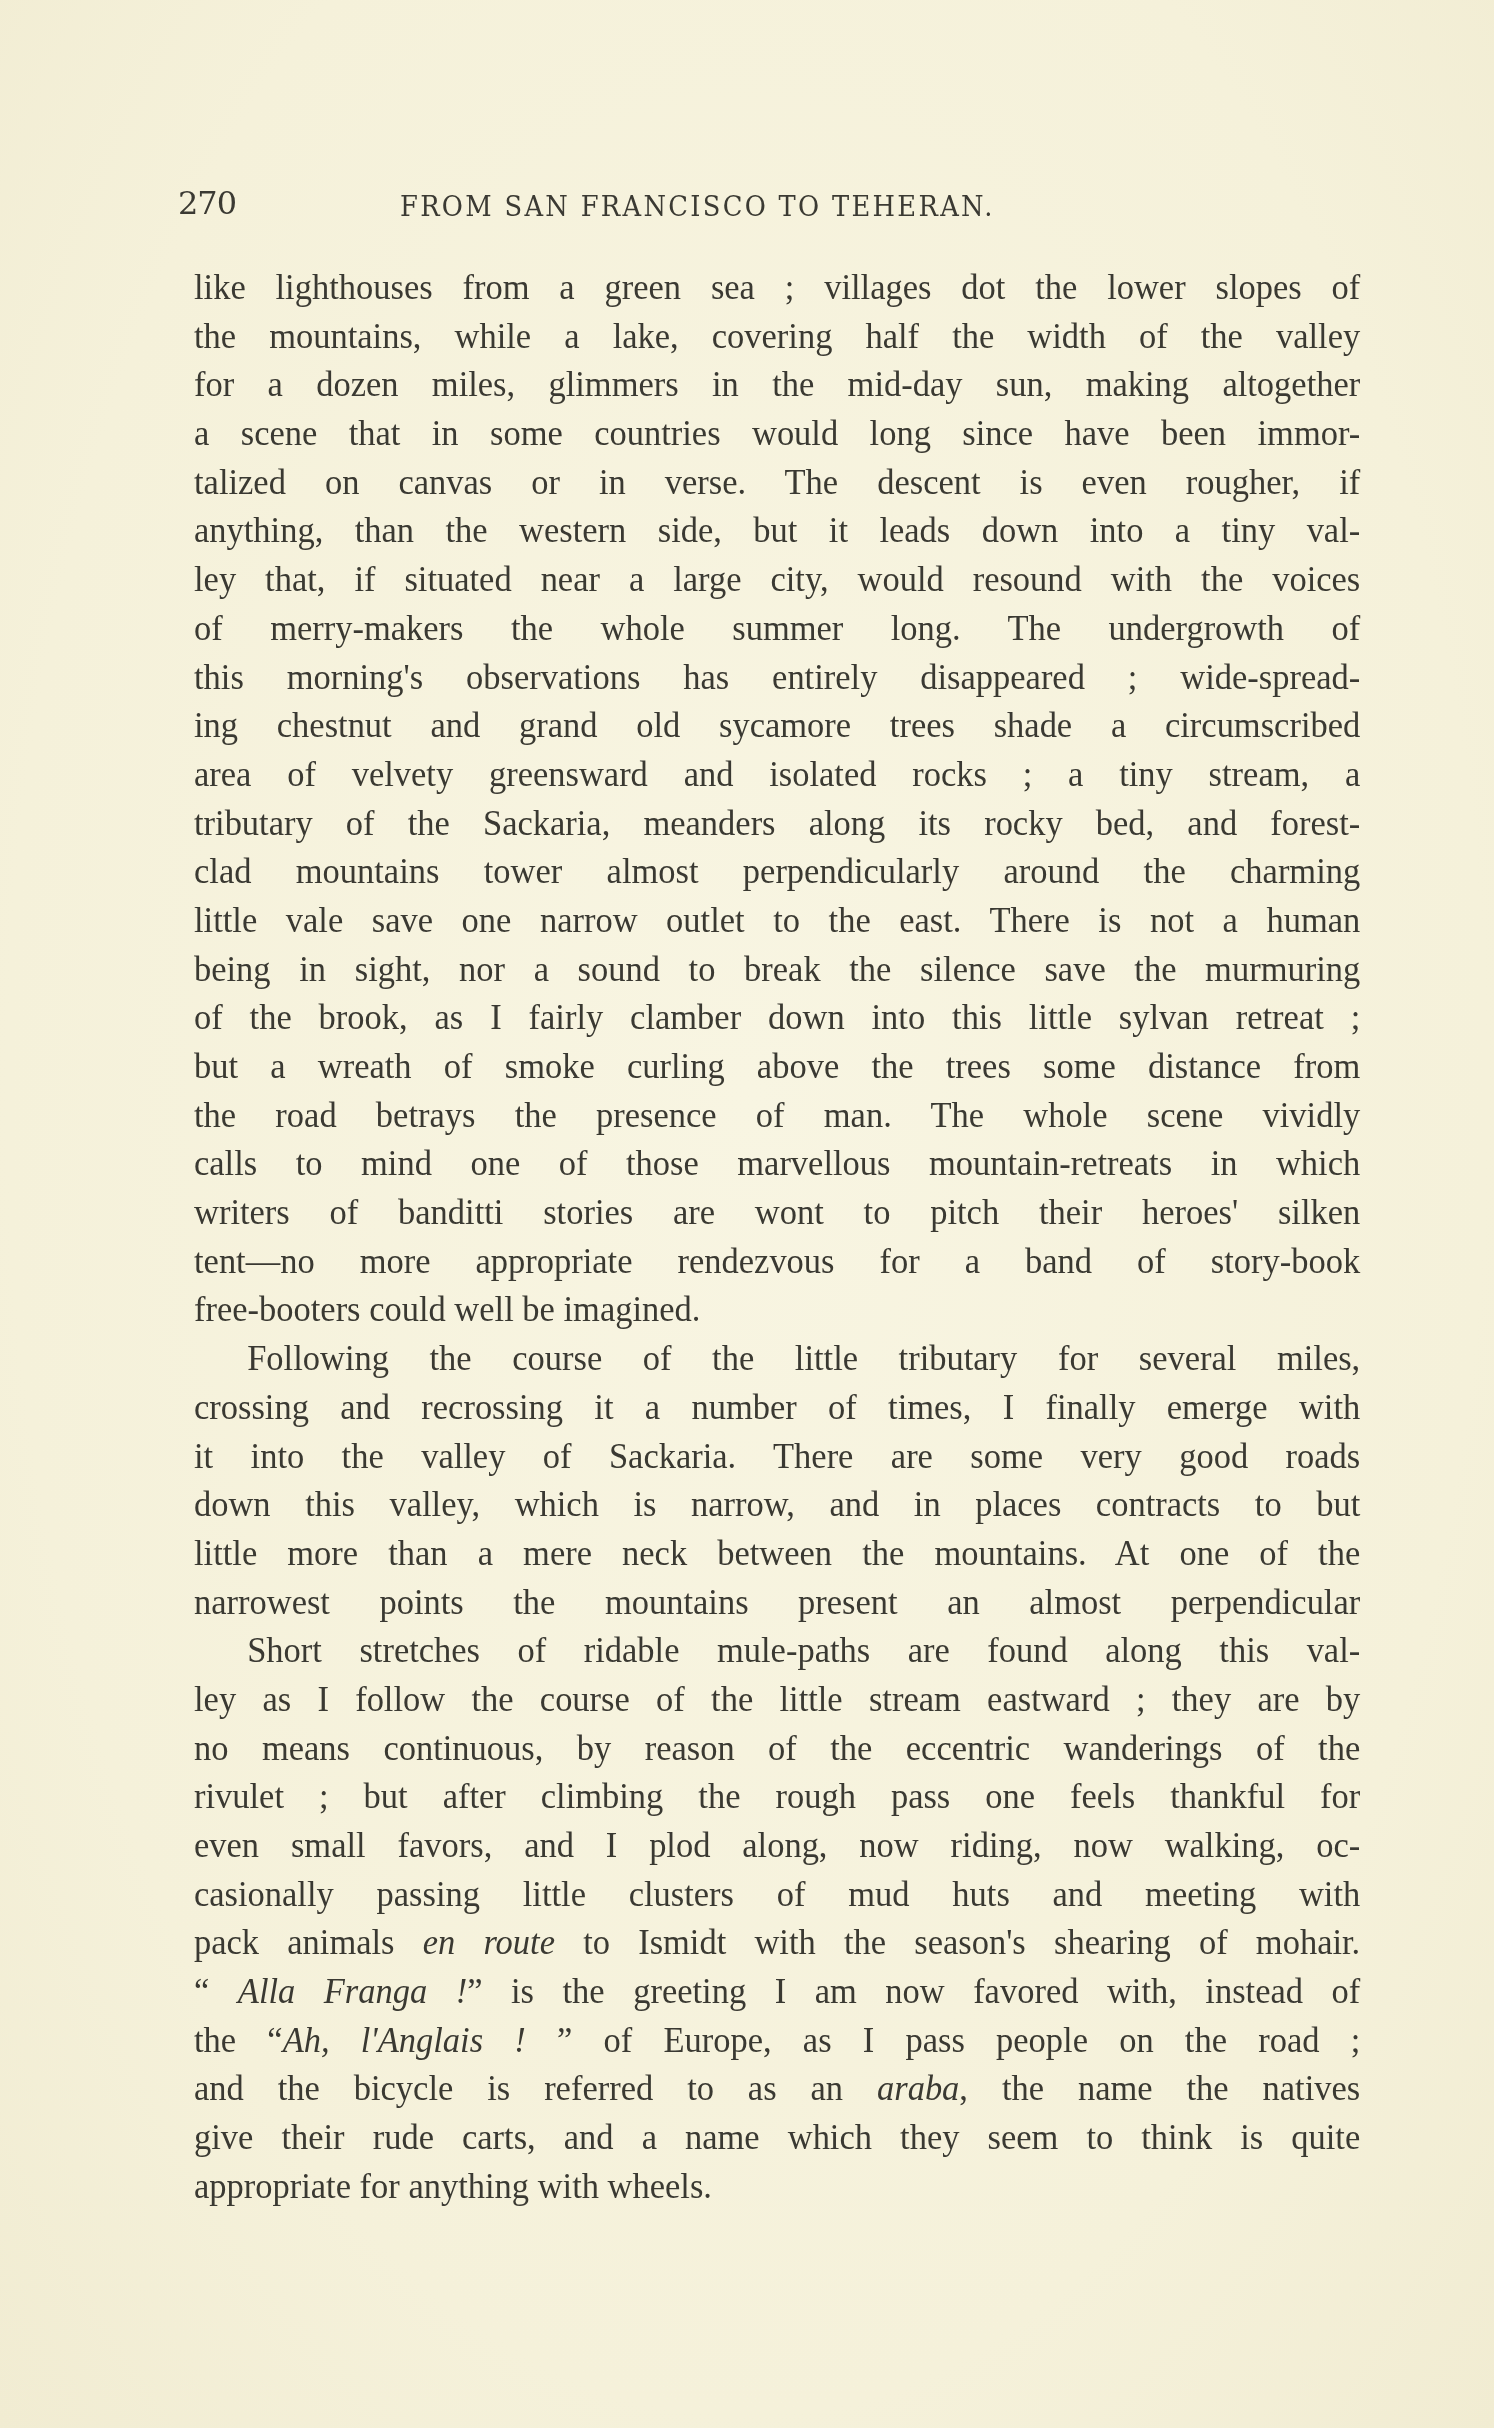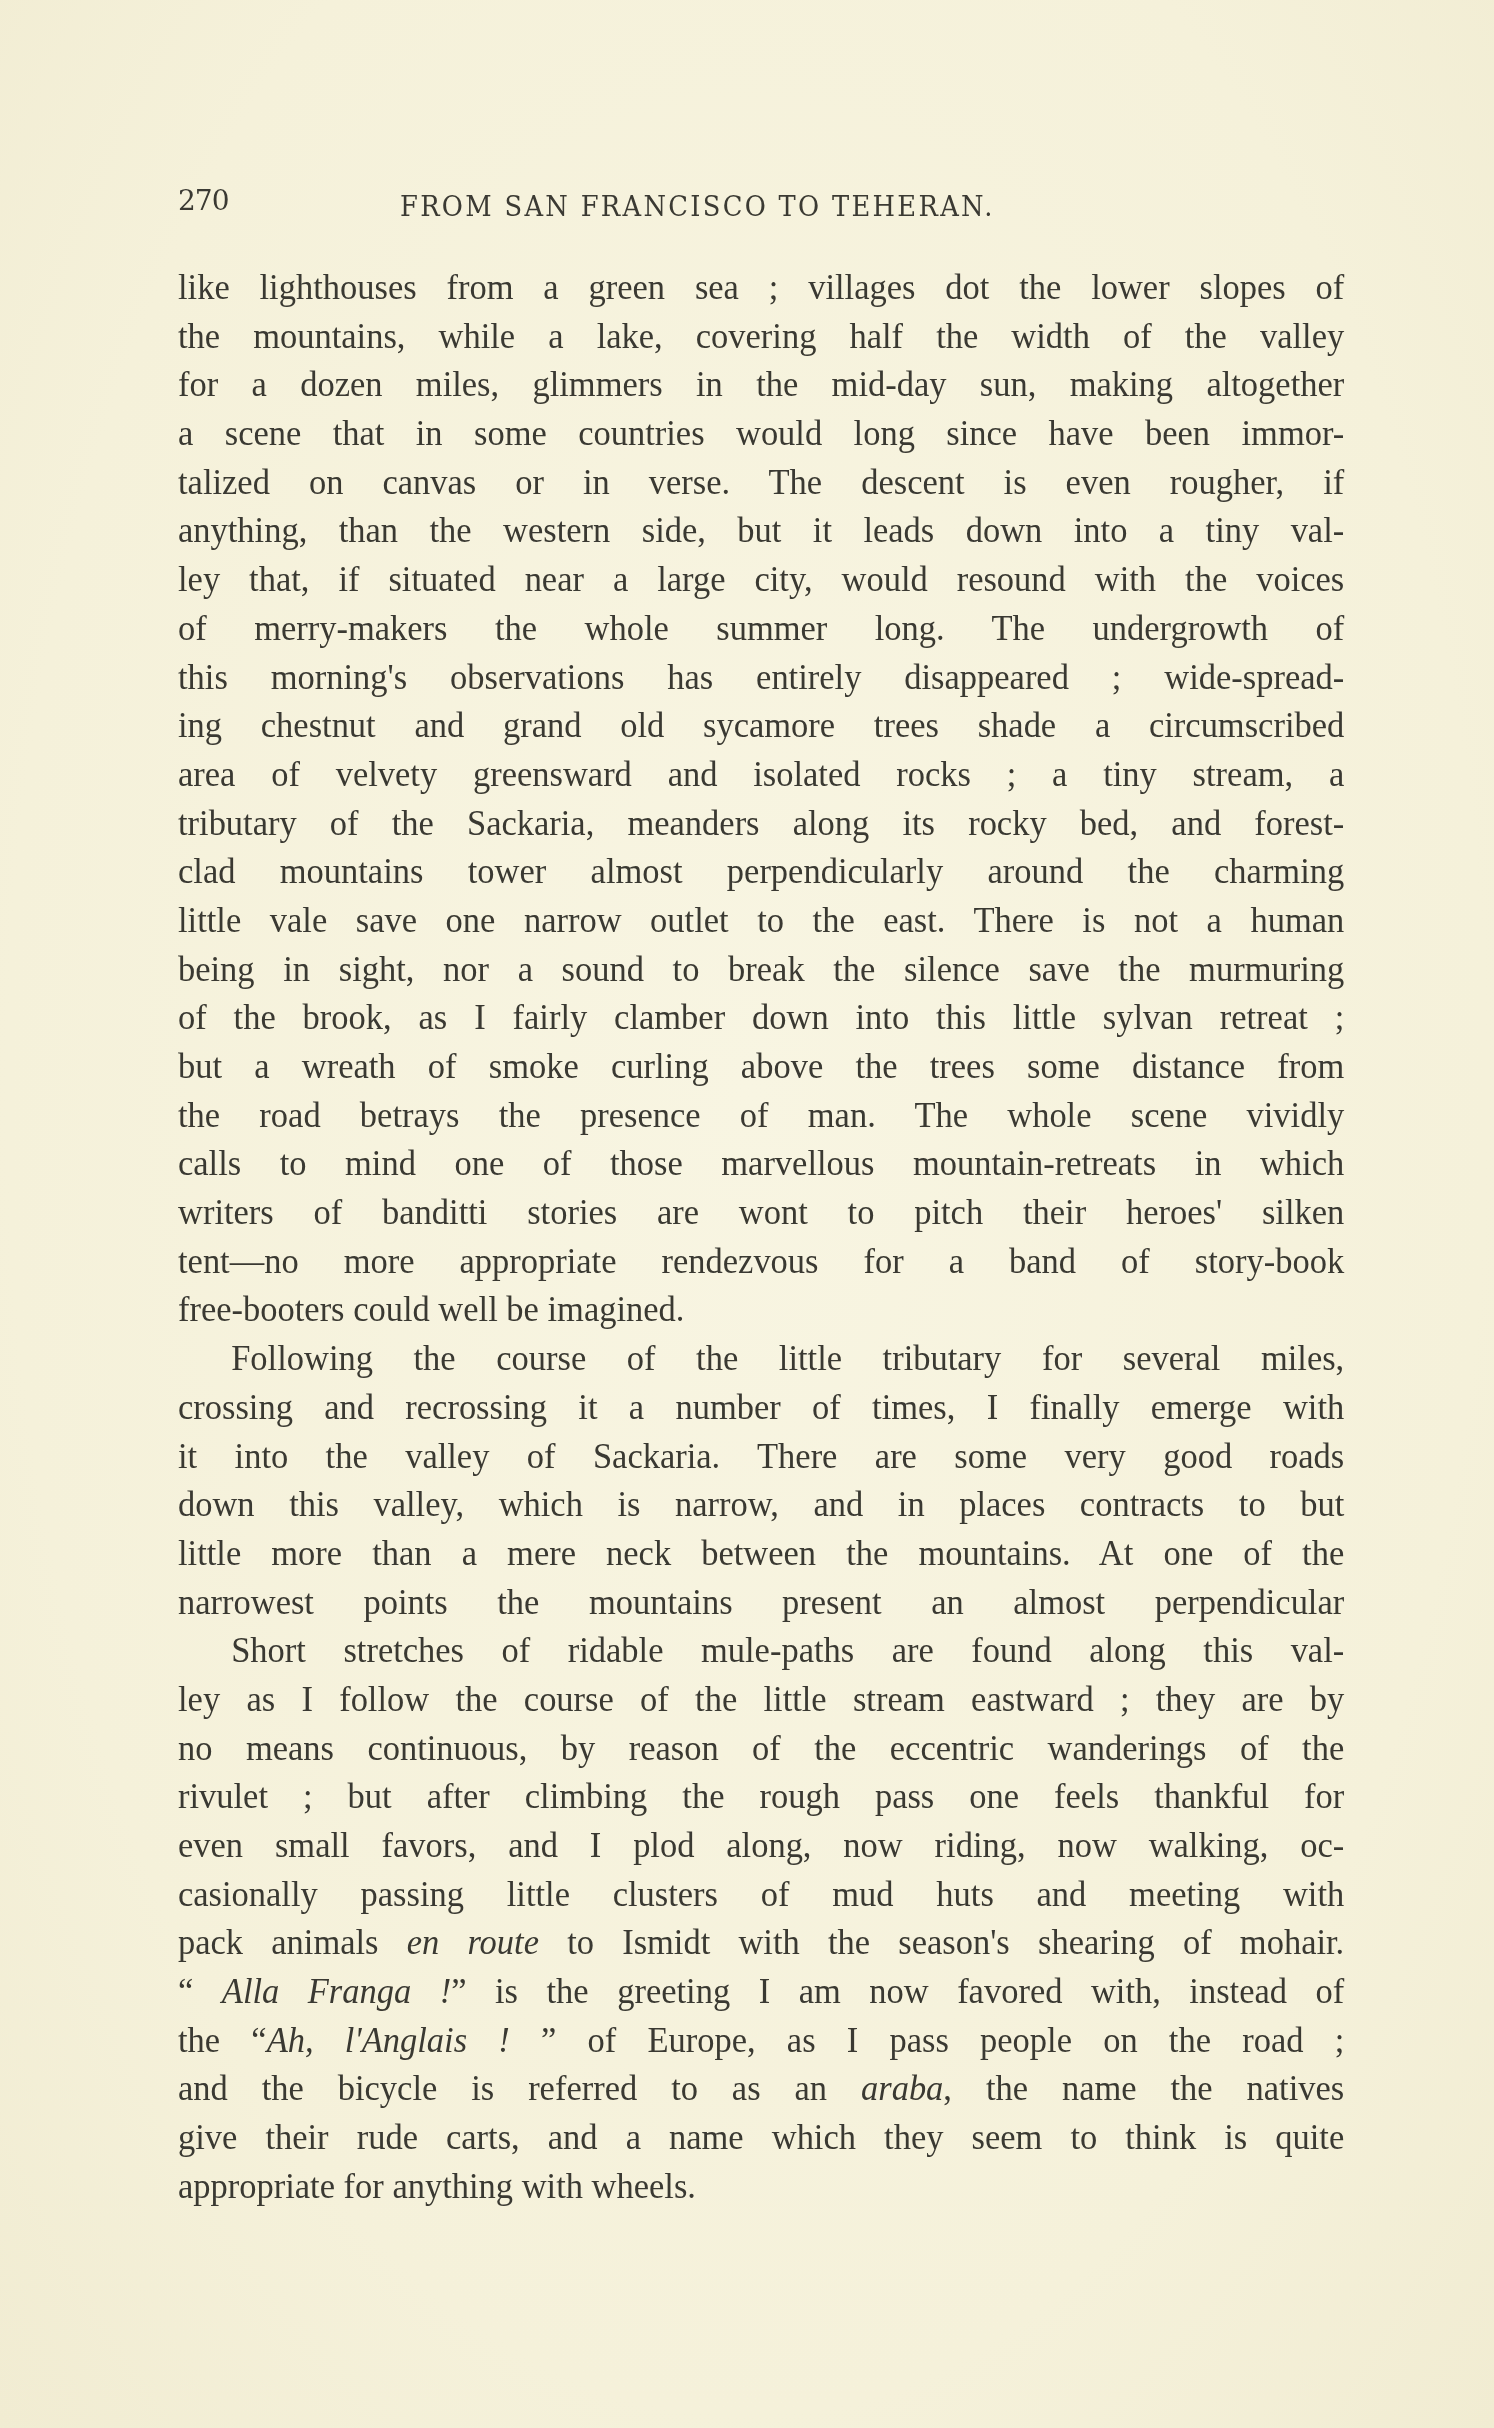--- a/index.html
+++ b/index.html
@@ -26,36 +26,36 @@
     left: 178px;
     width: 1184px;
     height: 50px;
     font-family: "DejaVu Serif", "Liberation Serif", serif;
     color: #3b3a33;
   }
   .page-number {
     position: absolute;
     left: 0;
     top: 0;
-    font-size: 28px;
+    font-size: 32px;
     letter-spacing: -1px;
     text-align: right;
   }
   .running-title {
     position: absolute;
     left: 222px;
     top: 6px;
     font-size: 28px;
     letter-spacing: 2.5px;
     transform: scaleX(0.92);
     transform-origin: left top;
   }
   .body-text {
     position: absolute;
-    left: 178px;
+    left: 194px;
     top: 264px;
     width: 1184px;
     font-family: "Liberation Serif", "DejaVu Serif", serif;
     font-size: 35px;
     line-height: 48.7px;
     color: #3a3932;
   }
   .line {
     display: block;
     white-space: nowrap;

